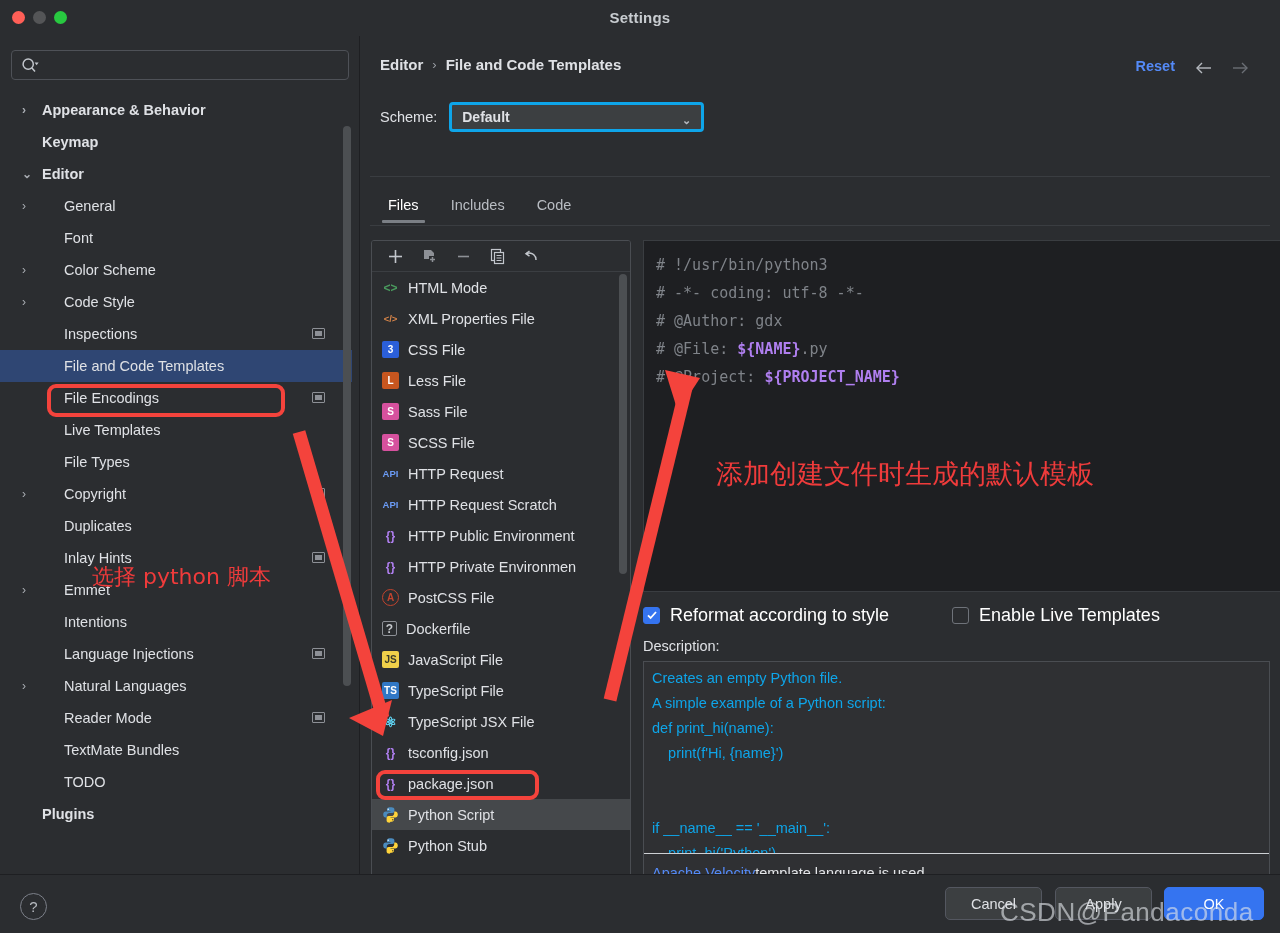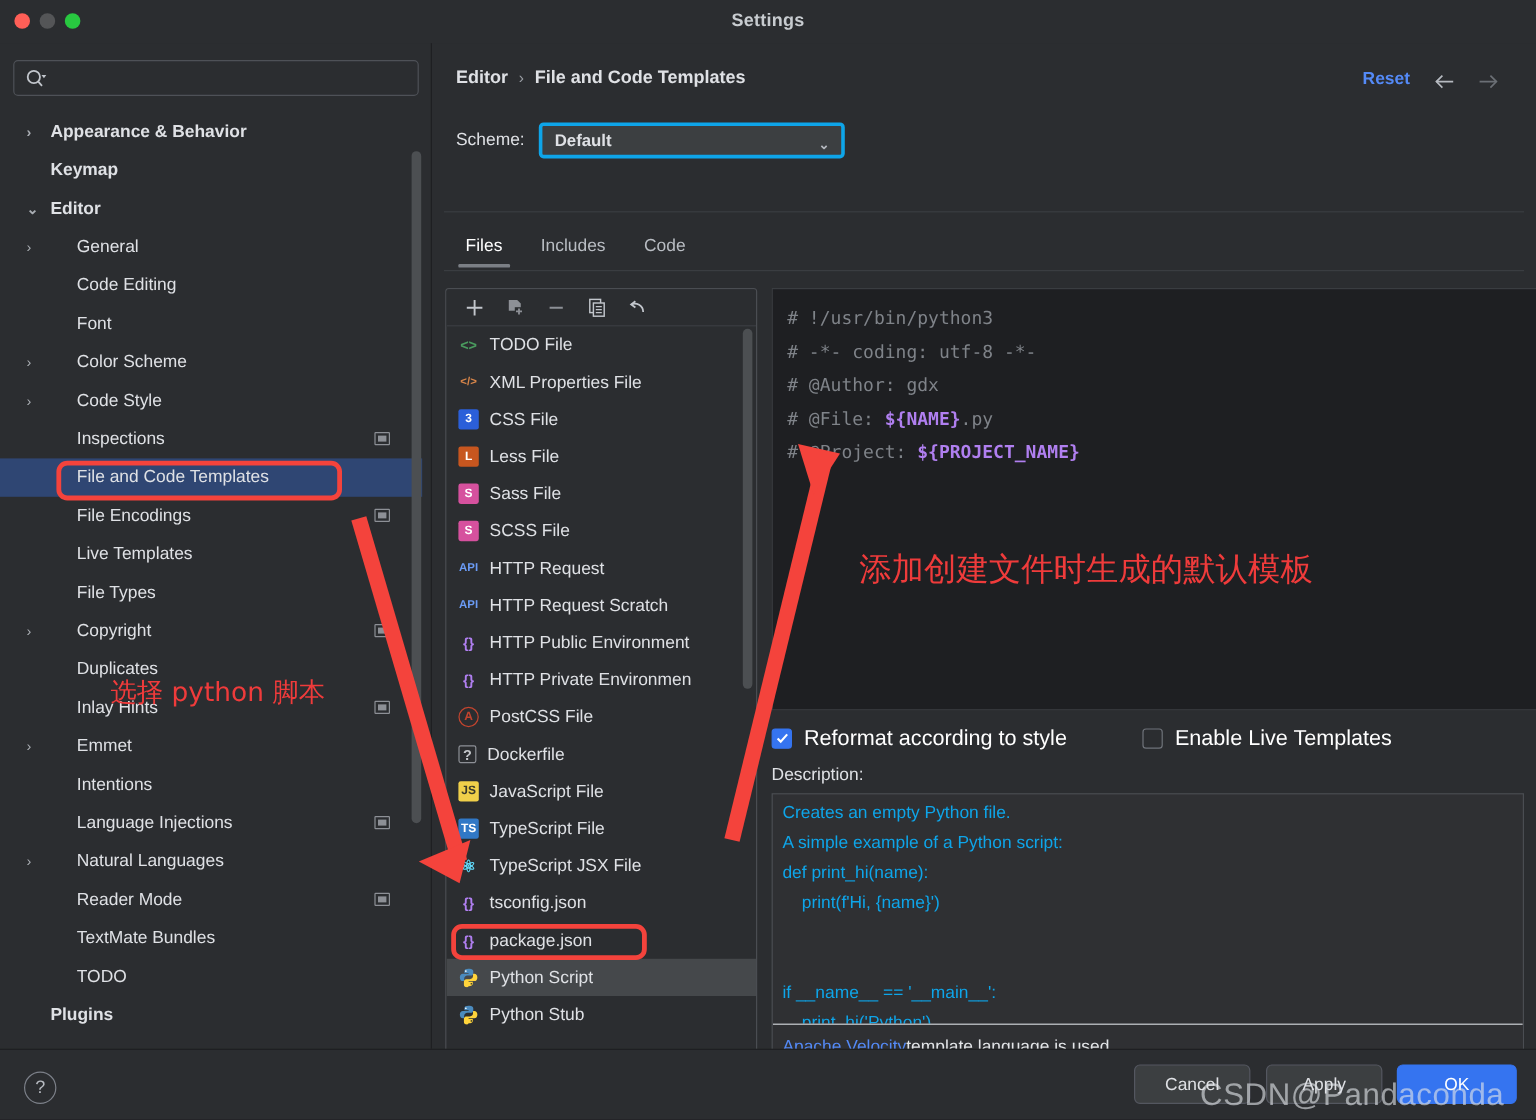--- a/index.html
+++ b/index.html
@@ -376,23 +376,20 @@
         <div class="tree-row l0 bold">
           <span class="lbl">Keymap</span>
         </div>
         <div class="tree-row l0 bold">
           <span class="arrow">⌄</span>
           <span class="lbl">Editor</span>
         </div>
         <div class="tree-row l1">
           <span class="arrow">›</span>
           <span class="lbl">General</span>
-        </div>
-        <div class="tree-row l1">
-          <span class="lbl">Code Editing</span>
         </div>
         <div class="tree-row l1">
           <span class="lbl">Font</span>
         </div>
         <div class="tree-row l1">
           <span class="arrow">›</span>
           <span class="lbl">Color Scheme</span>
         </div>
         <div class="tree-row l1">
           <span class="arrow">›</span>
@@ -536,21 +533,21 @@
           <svg width="17" height="17" viewBox="0 0 17 17">
             <path d="M13 12 C13 6, 7 4, 3.5 5.5" fill="none" stroke="#c2c6cc" stroke-width="1.5"></path>
             <polyline points="6.5,3 3,5.7 6.5,8.2" fill="none" stroke="#c2c6cc" stroke-width="1.5"></polyline>
           </svg>
         </div>
       </div>
       <div class="list-scroll">
         <div id="tlist">
             <div class="list-item">
               <span class="ficon" style="color: rgb(74, 155, 94); font-size: 12px;">&lt;&gt;</span>
-              <span>TODO File</span>
+              <span>HTML Mode</span>
             </div>
             <div class="list-item">
               <span class="ficon" style="color: rgb(217, 134, 74); font-size: 9.5px;">&lt;/&gt;</span>
               <span>XML Properties File</span>
             </div>
             <div class="list-item">
               <span class="ficon" style="color: rgb(255, 255, 255); background: rgb(43, 95, 217); border-radius: 2px; font-size: 10px;">3</span>
               <span>CSS File</span>
             </div>
             <div class="list-item">

